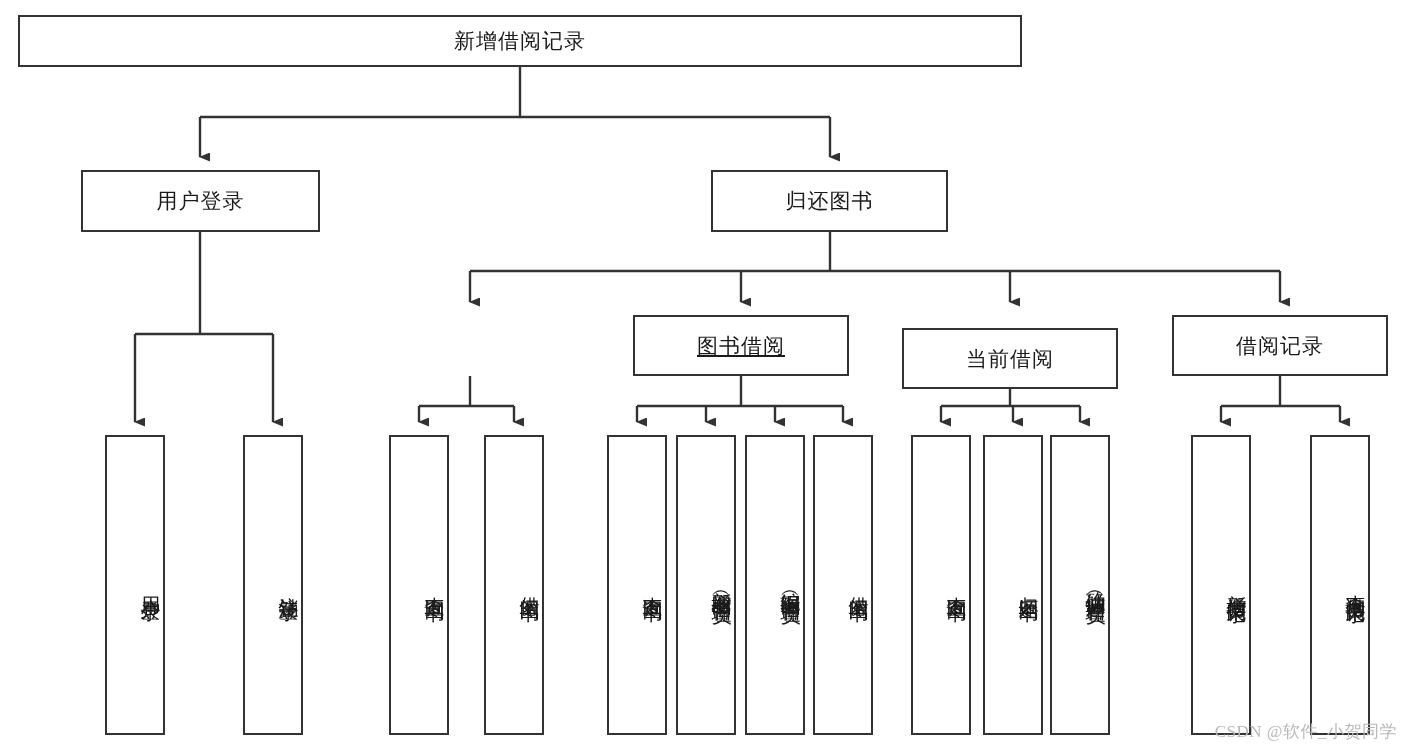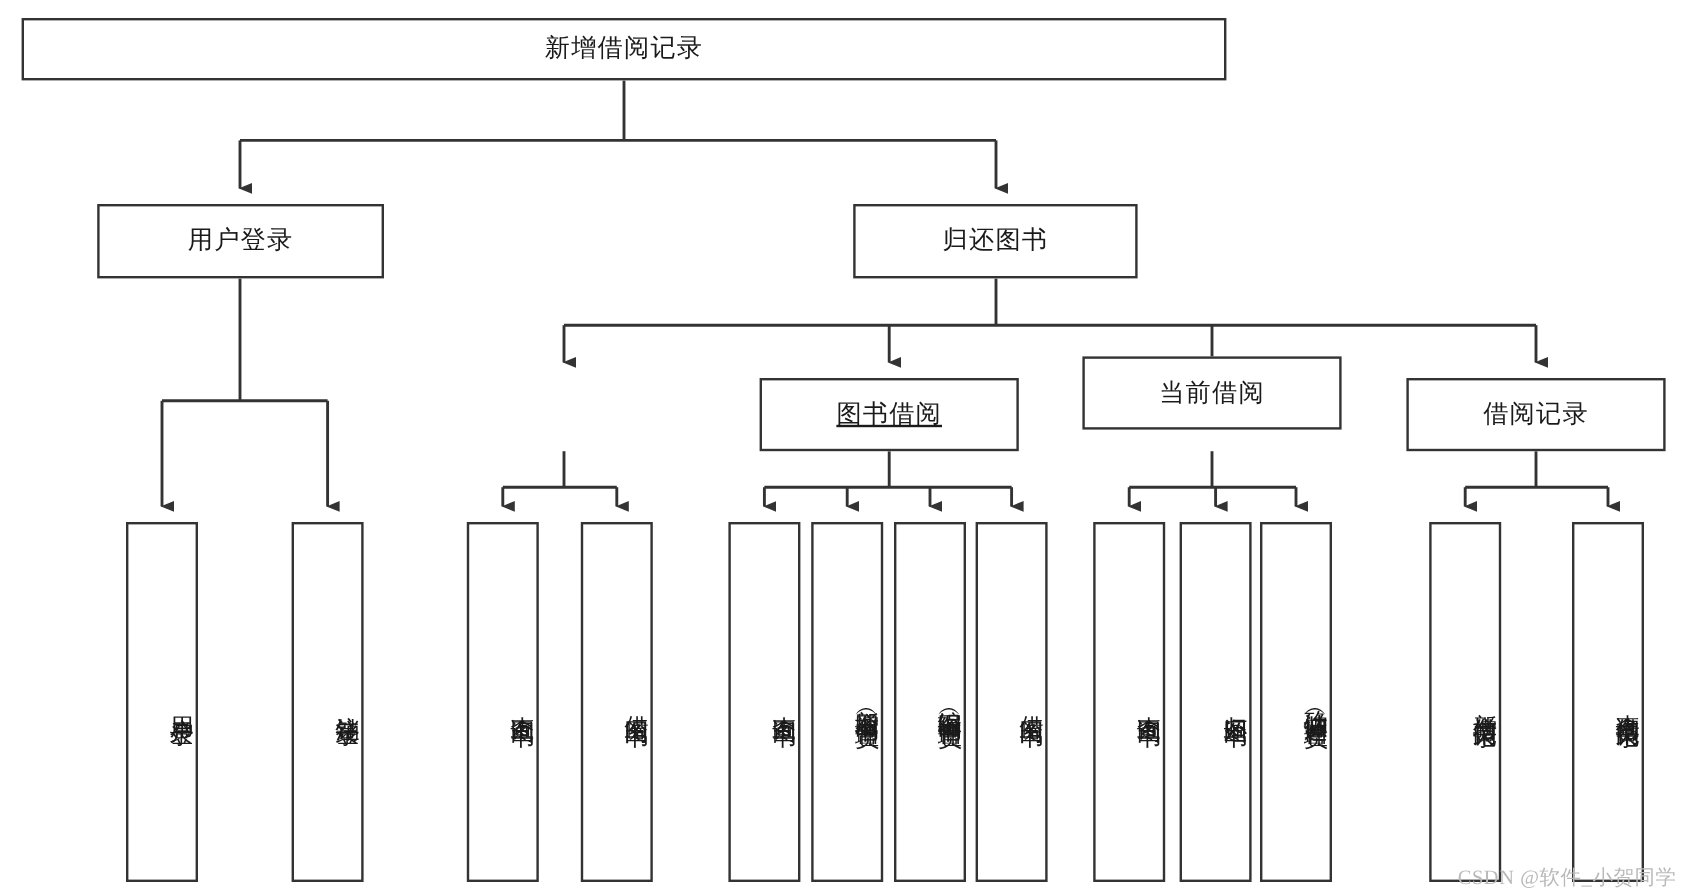--- a/index.html
+++ b/index.html
@@ -125,21 +125,21 @@
   <div class="node-box horizontal" style="left: 81px; top: 170px; width: 239px; height: 62px;">
     <span class="label">用户登录</span>
   </div>
   <div class="node-box horizontal" style="left: 711px; top: 170px; width: 237px; height: 62px;">
     <span class="label">归还图书</span>
   </div>
 
   <div class="node-box horizontal" style="left: 633px; top: 315px; width: 216px; height: 61px; text-decoration: underline;">
     <span class="label">图书借阅</span>
   </div>
-  <div class="node-box horizontal" style="left: 902px; top: 297px; width: 216px; height: 61px;">
+  <div class="node-box horizontal" style="left: 902px; top: 328px; width: 216px; height: 61px;">
     <span class="label">当前借阅</span>
   </div>
   <div class="node-box horizontal" style="left: 1172px; top: 315px; width: 216px; height: 61px;">
     <span class="label">借阅记录</span>
   </div>
 
   <div class="node-box vertical" style="left: 105px; top: 435px; width: 60px; height: 300px;">
     <span class="label">用户登录</span>
   </div>
   <div class="node-box vertical" style="left: 243px; top: 435px; width: 60px; height: 300px;">

